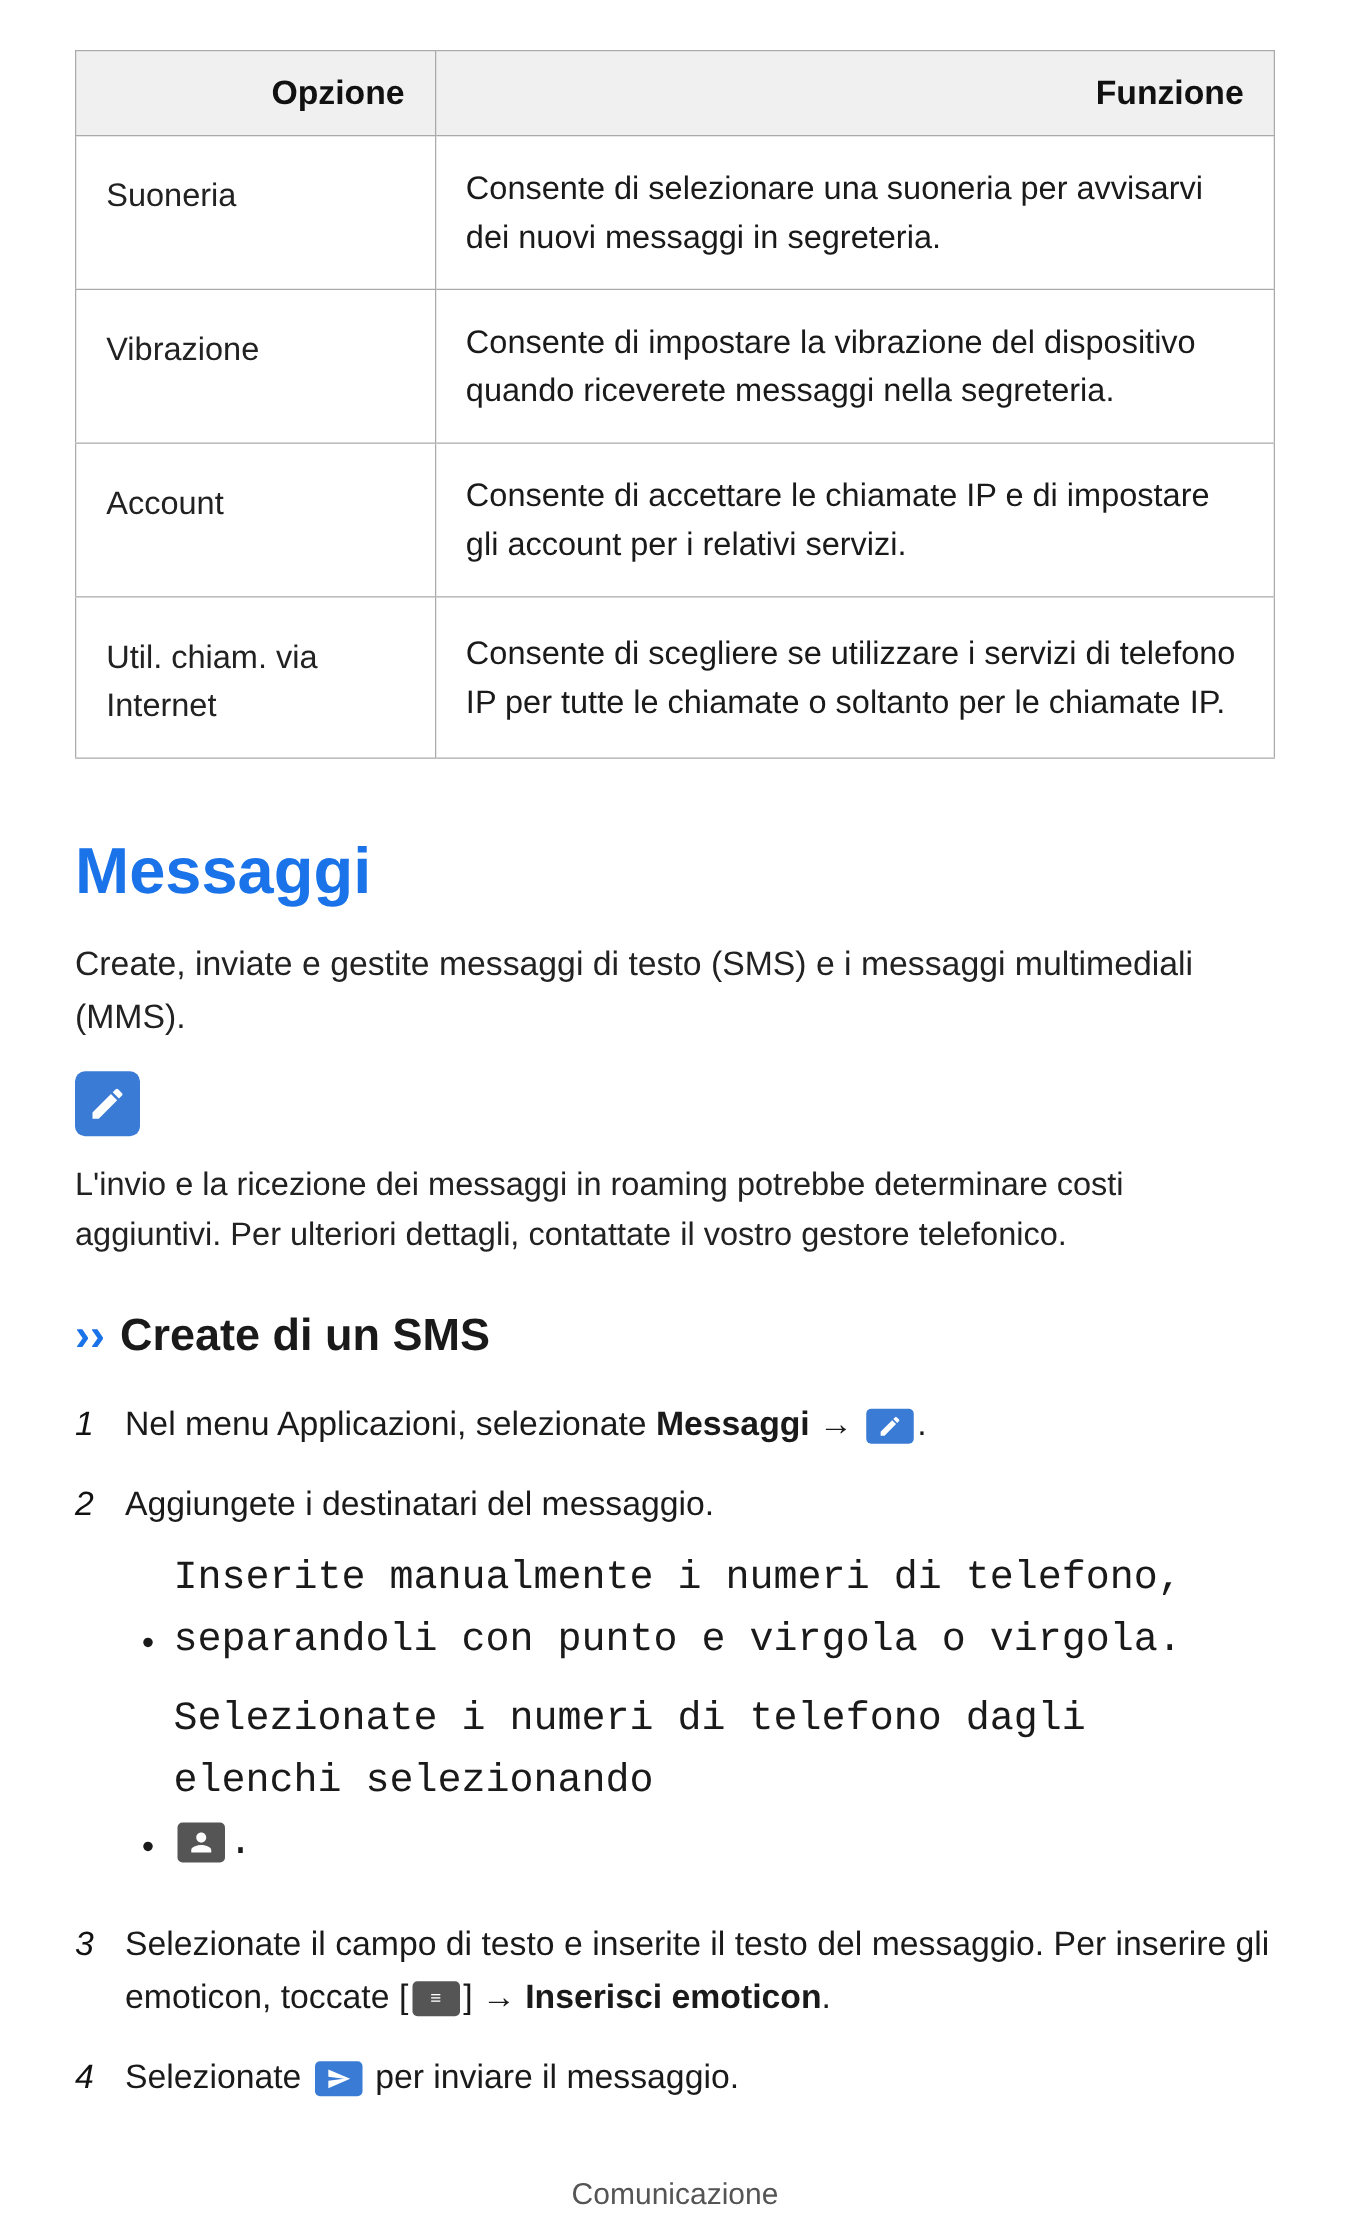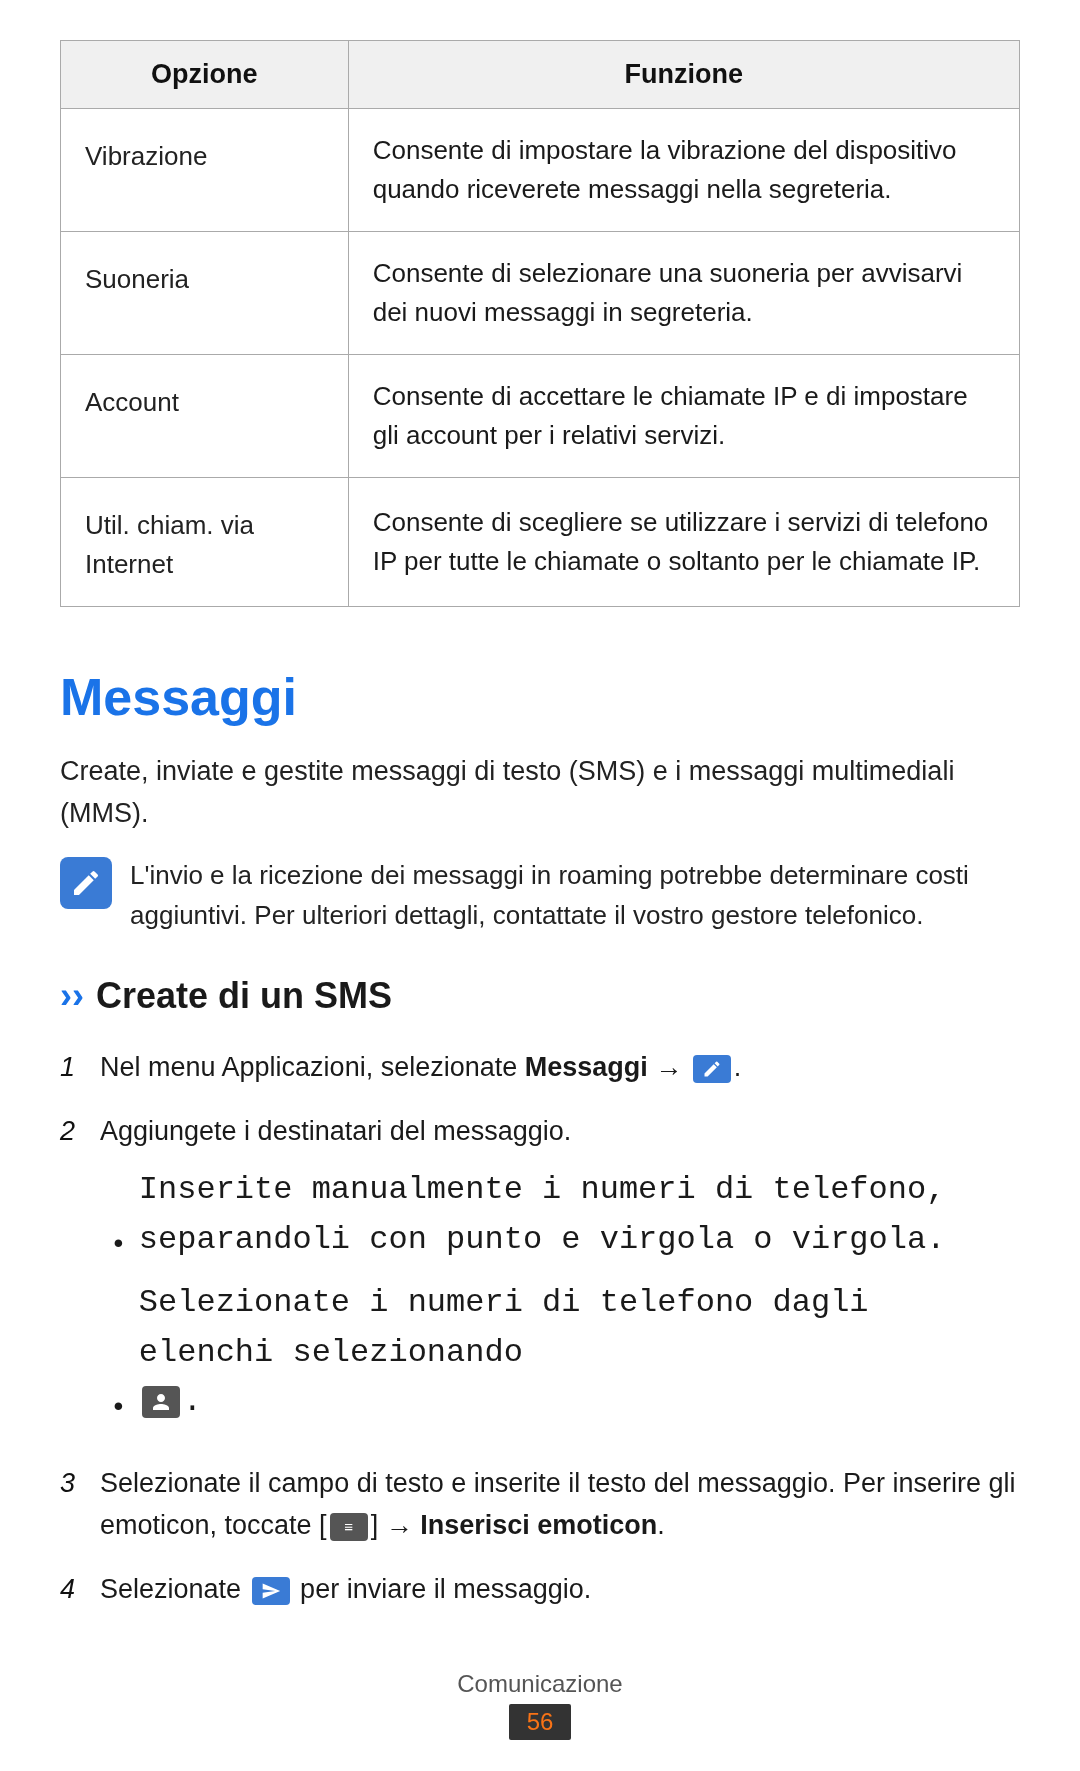--- a/index.html
+++ b/index.html
@@ -28,21 +28,21 @@
       border-collapse: collapse;
       border: 1.5px solid #aaaaaa;
     }
 
     thead tr {
       background: #f0f0f0;
     }
 
     thead th {
       padding: 18px 24px;
-      text-align: center;
+      text-align: right;
       font-weight: bold;
       font-size: 27px;
       border: 1.5px solid #aaaaaa;
       color: #111;
     }
 
     tbody tr {
       border-bottom: 1.5px solid #aaaaaa;
     }
 
@@ -83,20 +83,21 @@
       line-height: 1.55;
       margin-bottom: 20px;
     }
 
     
     .note-box {
       display: flex;
       align-items: flex-start;
       margin-bottom: 40px;
       gap: 18px;
+      flex-direction: column;
     }
 
     .note-icon {
       flex-shrink: 0;
       width: 52px;
       height: 52px;
       background: #3a7bd5;
       border-radius: 8px;
       display: flex;
       align-items: center;
@@ -252,26 +253,26 @@
 <div class="table-section">
   <table>
     <thead>
       <tr>
         <th>Opzione</th>
         <th>Funzione</th>
       </tr>
     </thead>
     <tbody>
       <tr>
+        <td>Suoneria</td>
+        <td>Consente di selezionare una suoneria per avvisarvi dei nuovi messaggi in segreteria.</td>
+      </tr>
+      <tr>
         <td>Vibrazione</td>
         <td>Consente di impostare la vibrazione del dispositivo quando riceverete messaggi nella segreteria.</td>
-      </tr>
-      <tr>
-        <td>Suoneria</td>
-        <td>Consente di selezionare una suoneria per avvisarvi dei nuovi messaggi in segreteria.</td>
       </tr>
       <tr>
         <td>Account</td>
         <td>Consente di accettare le chiamate IP e di impostare gli account per i relativi servizi.</td>
       </tr>
       <tr>
         <td>
           <span>Util. chiam. via</span><br>
           <span>Internet</span>
         </td>

